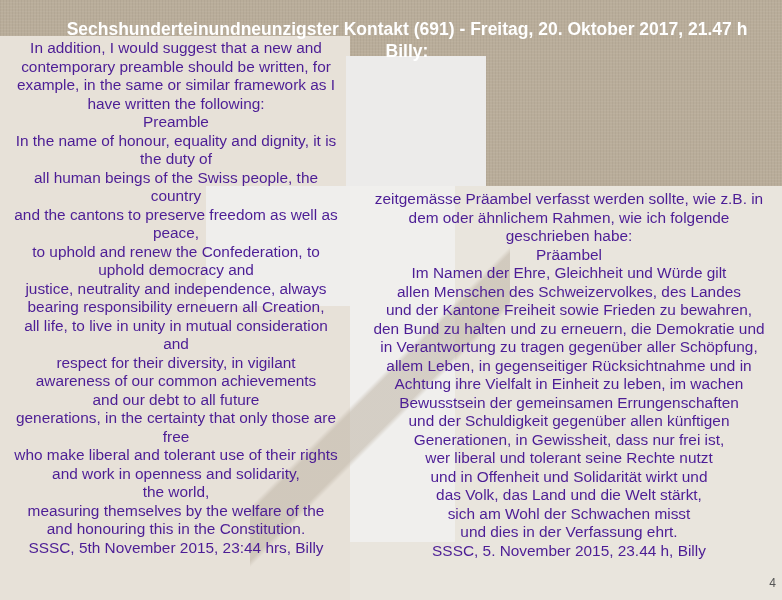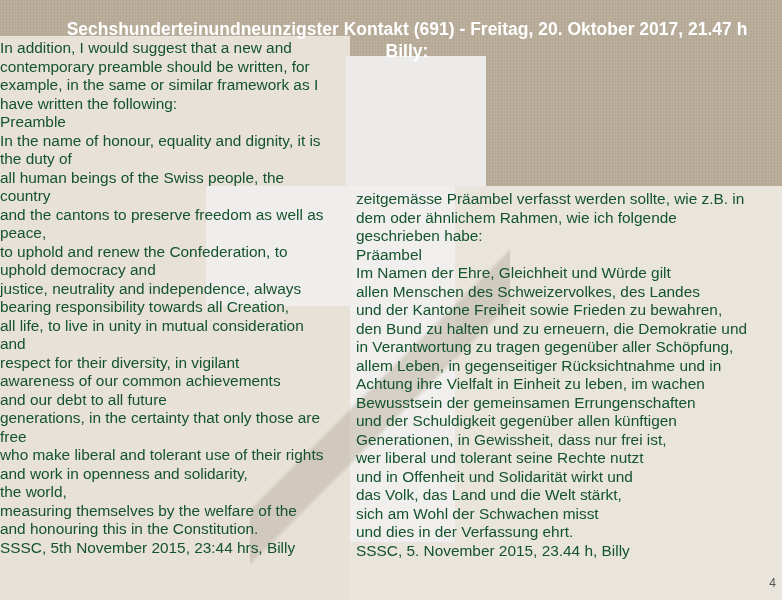--- a/index.html
+++ b/index.html
@@ -20,21 +20,21 @@
   .diag {
     left: 250px; top: 180px; width: 260px; height: 420px;
     background: linear-gradient(135deg, transparent 48%, rgba(190,180,165,0.55) 49%, rgba(190,180,165,0.55) 56%, transparent 57%);
   }
   .page-title {
     position: absolute; left: 0; top: 2px; width: 782px;
     text-align: center; color: #ffffff; font-weight: bold; font-size: 17.5px; line-height: 22px;
     margin: 16px;
   }
   .text-block {
-    position: absolute; text-align: left; color: #14532d;
+    position: absolute; text-align: center; color: #4c1d95;
     font-size: 15.4px; line-height: 18.5px;
   }
   .text-block div { white-space: nowrap; }
   .en-block { left: 0; top: 39px; width: 352px; }
   .de-block { left: 356px; top: 190px; width: 426px; }
   .page-number {
     position: absolute; right: 6px; bottom: 10px; font-size: 12px; color: #555;
   }
 </style>
 </head>
@@ -60,21 +60,21 @@
     <div>Preamble</div>
     <div>In the name of honour, equality and dignity, it is</div>
     <div>the duty of</div>
     <div>all human beings of the Swiss people, the</div>
     <div>country</div>
     <div>and the cantons to preserve freedom as well as</div>
     <div>peace,</div>
     <div>to uphold and renew the Confederation, to</div>
     <div>uphold democracy and</div>
     <div>justice, neutrality and independence, always</div>
-    <div>bearing responsibility towards all Creation,</div>
+    <div>bearing responsibility erneuern all Creation,</div>
     <div>all life, to live in unity in mutual consideration</div>
     <div>and</div>
     <div>respect for their diversity, in vigilant</div>
     <div>awareness of our common achievements</div>
     <div>and our debt to all future</div>
     <div>generations, in the certainty that only those are</div>
     <div>free</div>
     <div>who make liberal and tolerant use of their rights</div>
     <div>and work in openness and solidarity,</div>
     <div>the world,</div>

